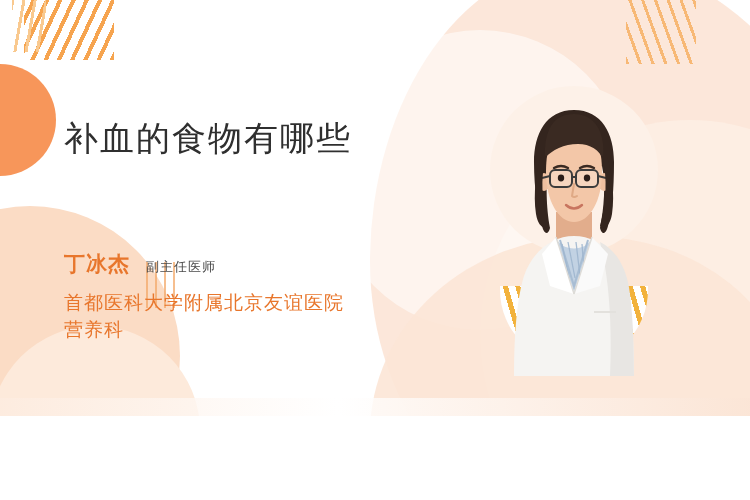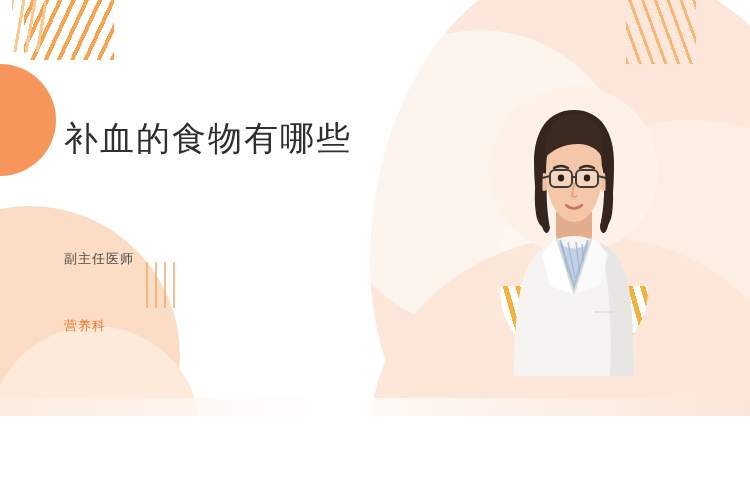--- a/index.html
+++ b/index.html
@@ -199,21 +199,21 @@
     font-size: 19px;
     color: #e8762c;
     letter-spacing: 1px;
     line-height: 29px;
     white-space: nowrap;
   }
   .department {
     position: absolute;
     left: 64px;
     top: 317px;
-    font-size: 13px;
+    font-size: 19px;
     color: #e8762c;
     letter-spacing: 1px;
     white-space: nowrap;
   }
 
   
   .portrait-wrap {
     position: absolute;
     left: 490px;
     top: 86px;
@@ -265,23 +265,25 @@
     <div class="hatch-topleft"></div>
     <div class="lines-topleft"></div>
     <div class="hatch-topright"></div>
     <div class="hatch-bottomleft"></div>
     <div class="bottom-strip"></div>
   </div>
 
   <div class="title">补血的食物有哪些</div>
 
   <div class="doctor-line">
+    <span class="doctor-name">丁冰杰</span>
     <span class="doctor-rank">副主任医师</span>
   </div>
 
+  <div class="hospital">首都医科大学附属北京友谊医院</div>
   <div class="department">营养科</div>
 
   <div class="portrait-wrap">
     <div class="portrait-circle-bg"></div>
     <div class="portrait-hatch"></div>
 
     <svg class="portrait-svg" width="168" height="290" viewBox="0 0 168 290">
       <defs>
         <clipPath id="clipBody">
           <rect x="0" y="0" width="168" height="290"></rect>

